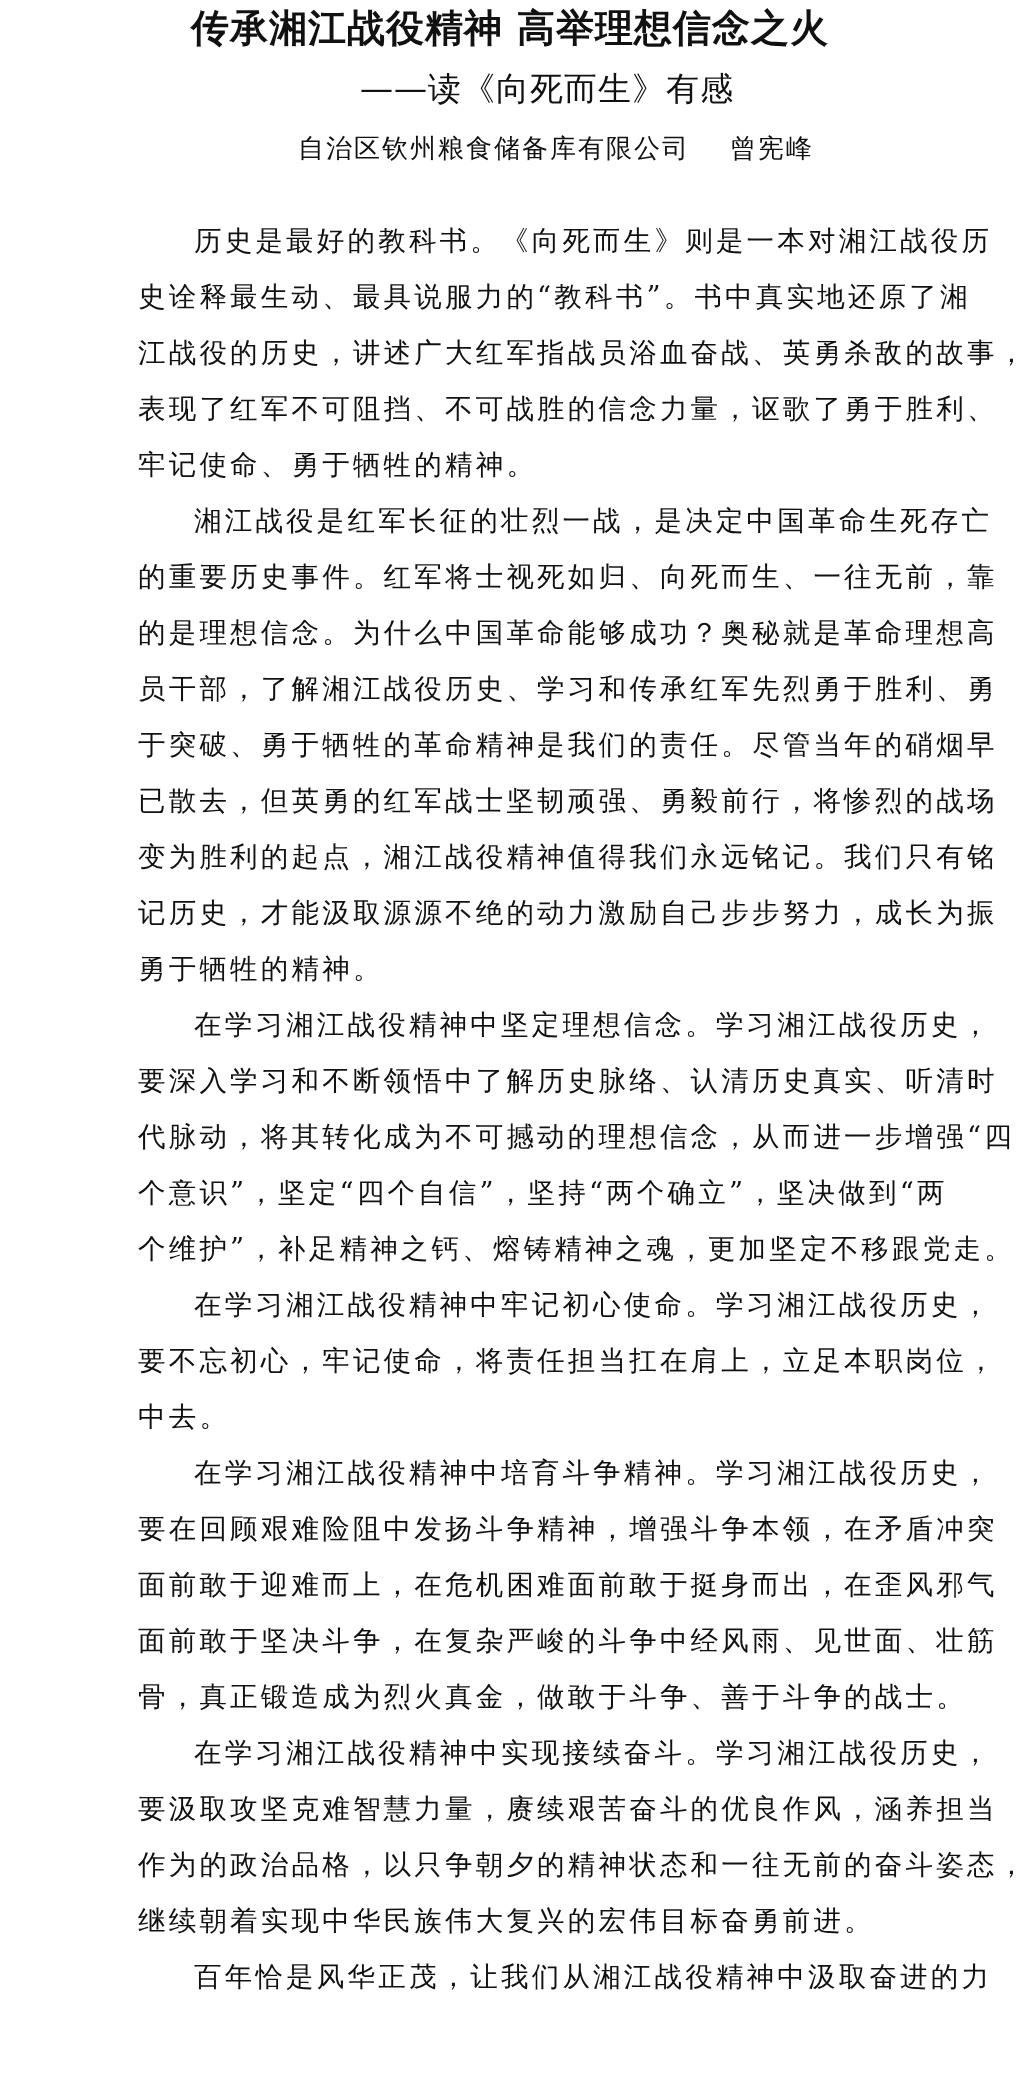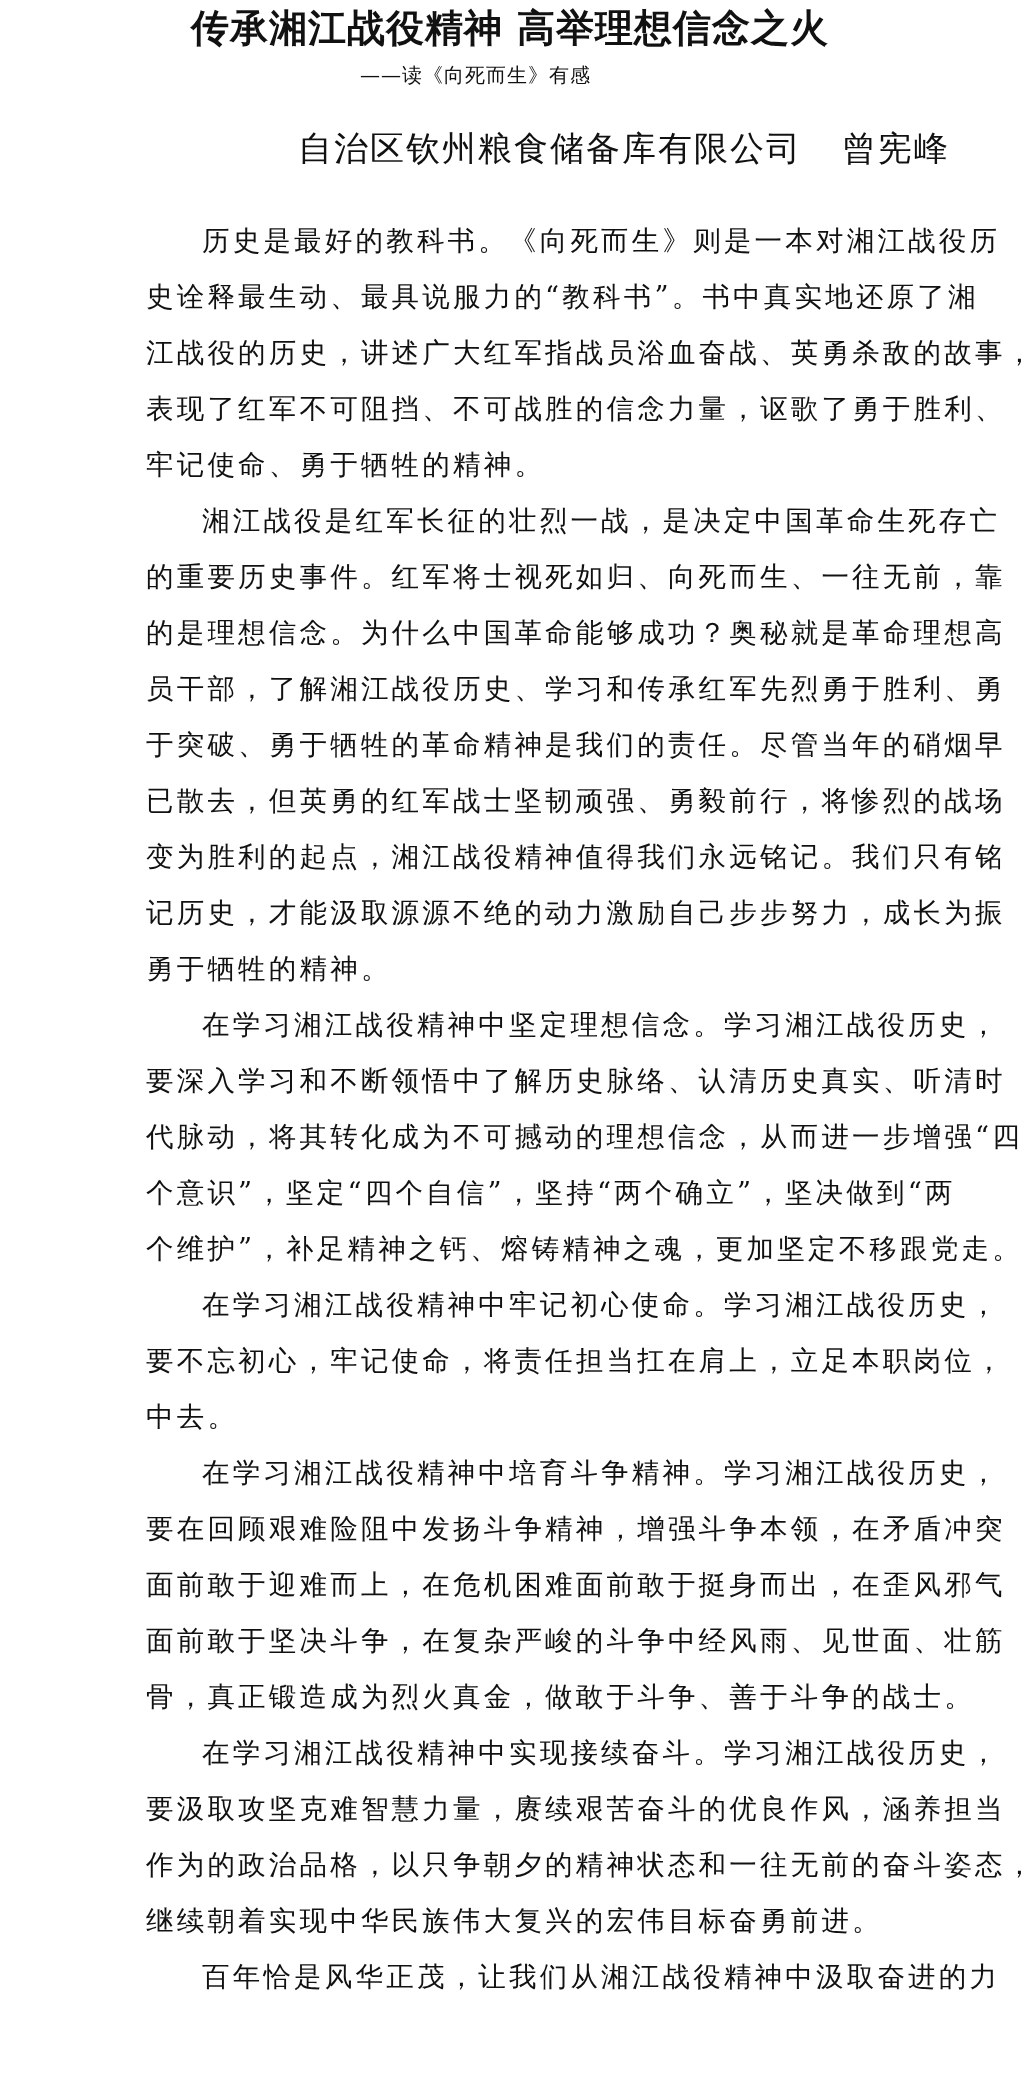--- a/index.html
+++ b/index.html
@@ -1,25 +1,25 @@
 <!DOCTYPE html>
 <html><head>
 <meta charset="utf-8">
 <style>
   html, body { margin:0; padding:0; background:#ffffff; }
   body { width:1024px; height:2089px; position:relative; overflow:hidden;
          font-family:"DejaVu Serif", "Liberation Serif", serif; color:#111; }
   .title { position:absolute; left:0; width:1020px; top:2px; text-align:center;
            font-size:38px; font-weight:bold; letter-spacing:1px; line-height:52px; }
-  .subtitle { position:absolute; left:360px; top:55px; font-size:20px; line-height:40px; letter-spacing:1px; }
-  .byline { position:absolute; left:298px; top:126px; font-size:34px; line-height:44px; letter-spacing:2px; }
+  .subtitle { position:absolute; left:360px; top:69px; font-size:33px; line-height:40px; letter-spacing:1px; }
+  .byline { position:absolute; left:298px; top:126px; font-size:26px; line-height:44px; letter-spacing:2px; }
   .byline .gap { display:inline-block; width:40px; }
   .body { position:absolute; left:138px; top:212px; width:780px; }
   .line { height:56px; line-height:56px; font-size:27.5px; white-space:nowrap;
-          letter-spacing:3.2px;margin-left:8px; }
+          letter-spacing:3.2px; }
   .line.indent { padding-left:56px; }
 </style>
 </head>
 <body>
 
 <div class="title">传承湘江战役精神  高举理想信念之火</div>
 <div class="subtitle">——读《向死而生》有感</div>
 <div class="byline">
   <span>自治区钦州粮食储备库有限公司</span><span class="gap"></span><span>曾宪峰</span>
 </div>

